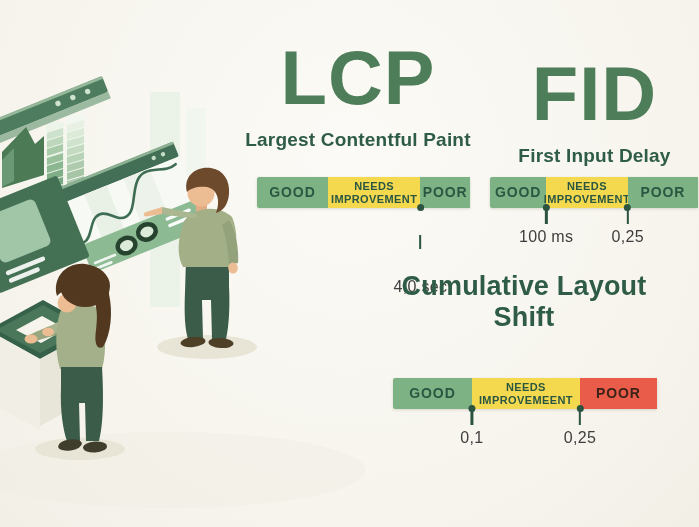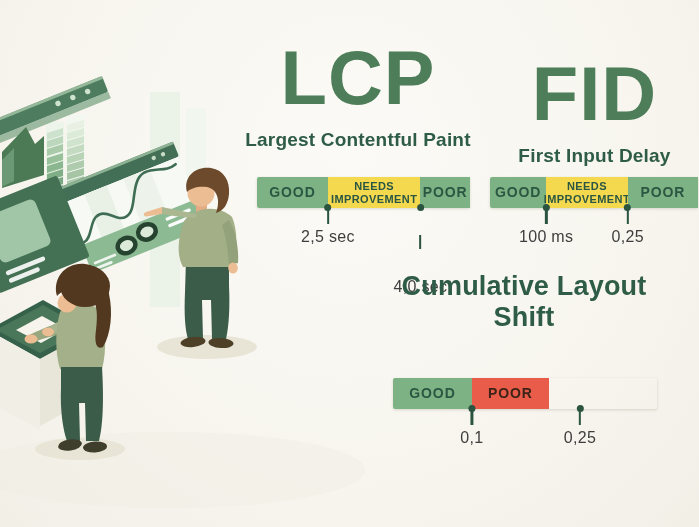--- a/index.html
+++ b/index.html
@@ -156,25 +156,20 @@
   <div class="scale-bar" id="lcp-bar">
     <div class="seg" style="width: 33.3%; background: rgb(125, 179, 132); color: rgb(43, 87, 66);">
         <span>GOOD</span>
       </div>
     <div class="seg mid" style="width: 43.4%; background: rgb(244, 217, 79); color: rgb(43, 87, 66);">
         <span>NEEDS IMPROVEMENT</span>
       </div>
     <div class="seg" style="width: 23.3%; background: rgb(125, 179, 132); color: rgb(43, 87, 66);">
         <span>POOR</span>
       </div>
-    <div class="marker" style="left: 33.3%;">
-      <div class="marker-dot"></div>
-      <div class="marker-stem"></div>
-      <div class="marker-label">2,5 sec</div>
-    </div>
     <div class="marker" style="left: 76.7%; gap: 25px;">
       <div class="marker-dot"></div>
       <div class="marker-stem"></div>
       <div class="marker-label">4,0 sec</div>
     </div>
   </div>
 
   <div class="metric-header" id="fid-header">
     <div class="metric-abbr">FID</div>
     <div class="metric-name">First Input Delay</div>
@@ -201,20 +196,23 @@
     </div>
   </div>
 
   <div class="metric-header" id="cls-header">
     <div class="metric-name">Cumulative Layout Shift</div>
   </div>
   <div class="scale-bar" id="cls-bar">
     <div class="seg" style="width: 29.9%; background: rgb(125, 179, 132); color: rgb(43, 87, 66);">
         <span>GOOD</span>
       </div>
+    <div class="seg mid" style="width: 40.9%; background: rgb(244, 217, 79); color: rgb(43, 87, 66);">
+        <span>NEEDS IMPROVEMEENT</span>
+      </div>
     <div class="seg" style="width: 29.2%; background: rgb(232, 92, 73); color: rgb(61, 35, 23);">
         <span>POOR</span>
       </div>
     <div class="marker" style="left: 29.9%;">
       <div class="marker-dot"></div>
       <div class="marker-stem"></div>
       <div class="marker-label">0,1</div>
     </div>
     <div class="marker" style="left: 70.8%;">
       <div class="marker-dot"></div>

